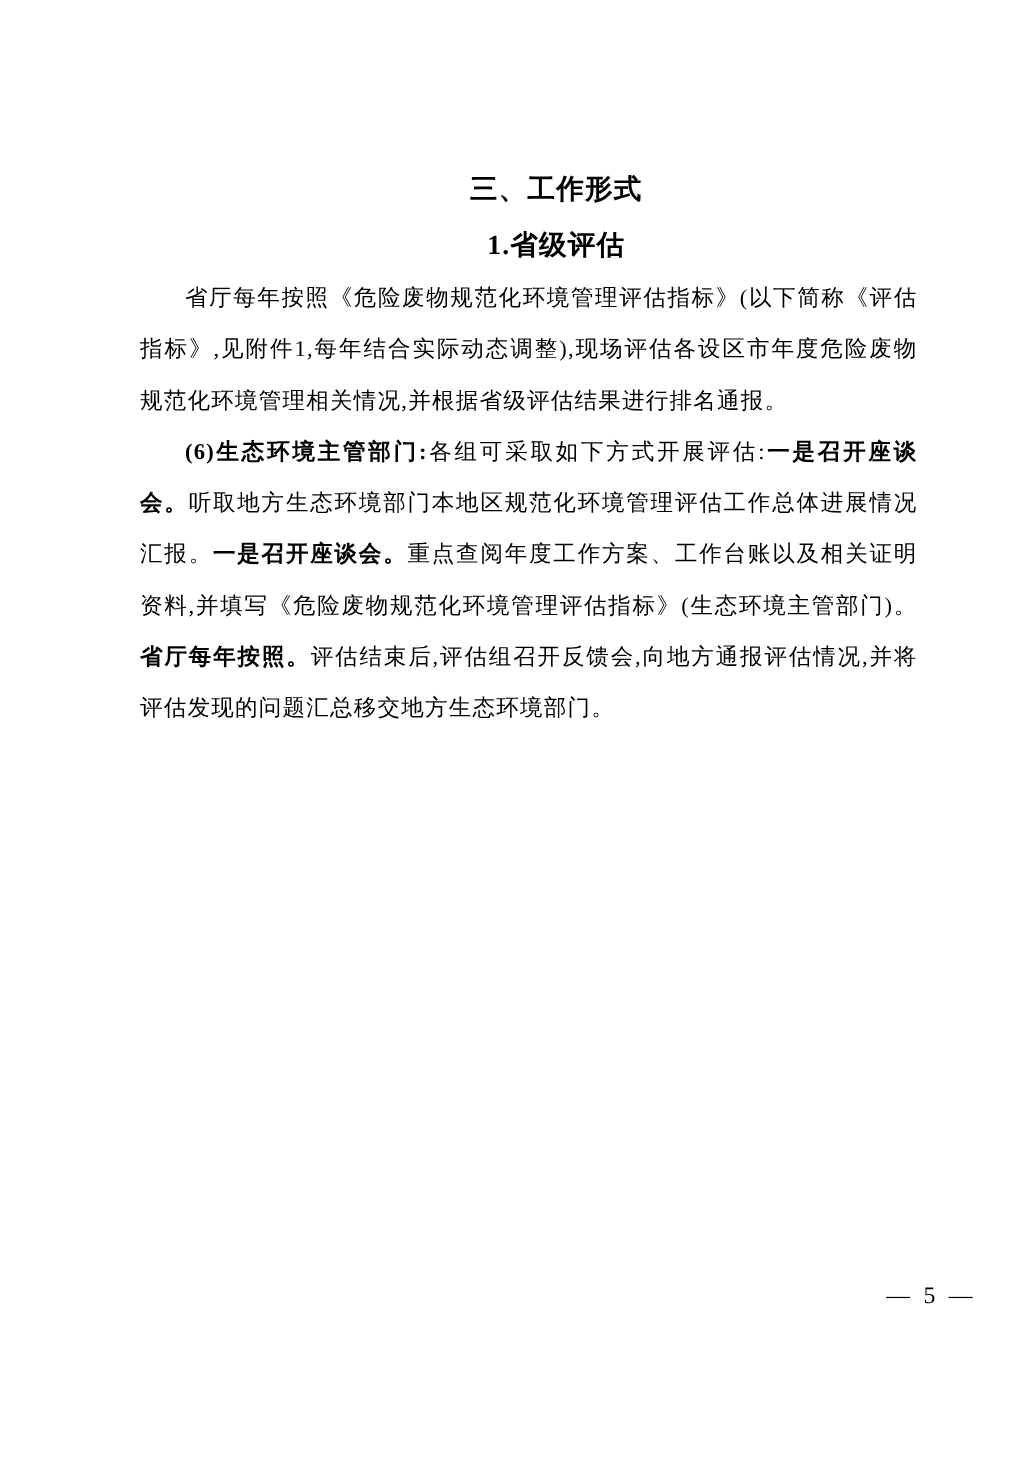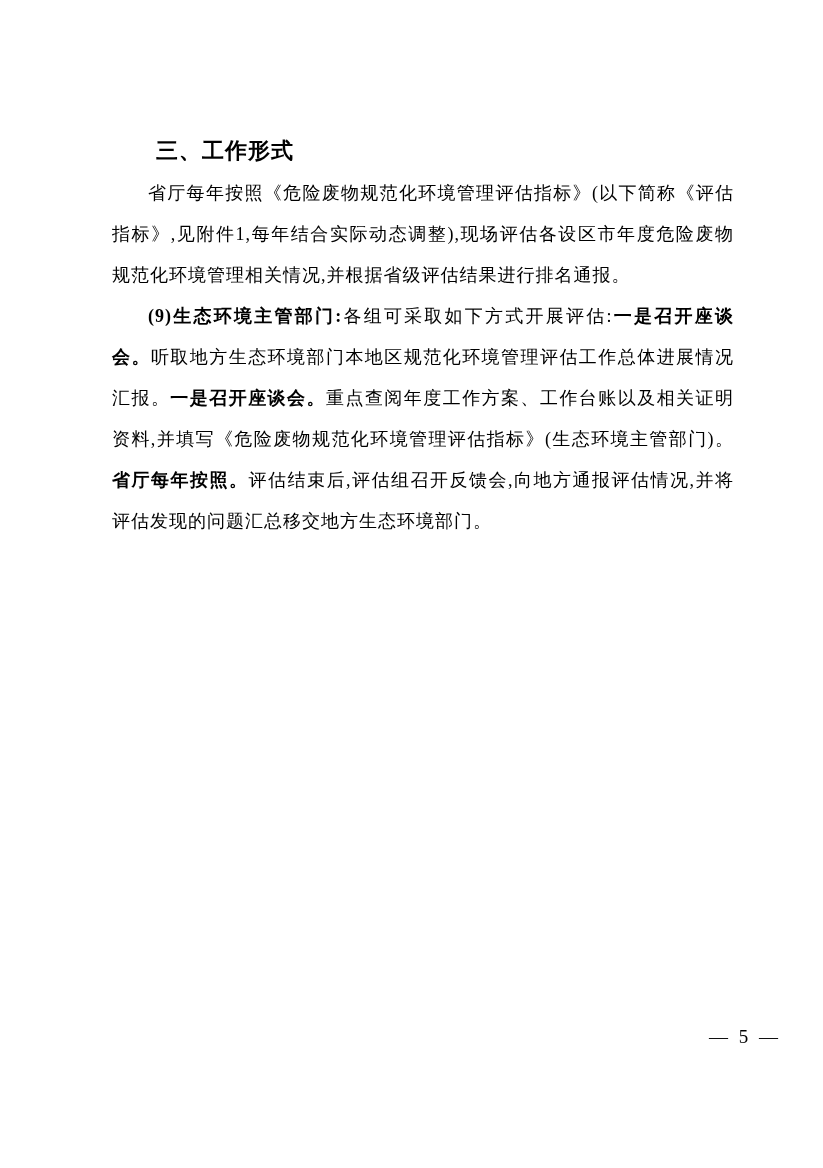--- a/index.html
+++ b/index.html
@@ -19,20 +19,21 @@
     left: 112px;
     top: 128px;
     width: 622px;
   }
   .content h1, .content h2, .content h3 {
     font-size: 22px;
     line-height: 45px;
     font-weight: 700;
     text-indent: 2em;
     letter-spacing: 1px;
+    text-align: center;
   }
   .content p {
     font-size: 18px;
     line-height: 41px;
     text-align: justify;
     text-indent: 2em;
     letter-spacing: 1px;
   }
   .b { font-weight: 700; }
   .page-number {
@@ -43,17 +44,18 @@
     letter-spacing: 3px;
     font-family: "Liberation Serif", "DejaVu Serif", serif;
   }
 </style>
 </head>
 <body>
 
 <div class="page">
   <div class="content">
     <h1>三、工作形式</h1>
+    <h3>1.省级评估</h3>
     <p>省厅每年按照《危险废物规范化环境管理评估指标》(以下简称《评估指标》,见附件1,每年结合实际动态调整),现场评估各设区市年度危险废物规范化环境管理相关情况,并根据省级评估结果进行排名通报。</p>
-    <p><span class="b">(9)生态环境主管部门:</span><span>各组可采取如下方式开展评估:</span><span class="b">一是召开座谈会。</span><span>听取地方生态环境部门本地区规范化环境管理评估工作总体进展情况汇报。</span><span class="b">一是召开座谈会。</span><span>重点查阅年度工作方案、工作台账以及相关证明资料,并填写《危险废物规范化环境管理评估指标》(生态环境主管部门)。</span><span class="b">省厅每年按照。</span><span>评估结束后,评估组召开反馈会,向地方通报评估情况,并将评估发现的问题汇总移交地方生态环境部门。</span></p>
+    <p><span class="b">(6)生态环境主管部门:</span><span>各组可采取如下方式开展评估:</span><span class="b">一是召开座谈会。</span><span>听取地方生态环境部门本地区规范化环境管理评估工作总体进展情况汇报。</span><span class="b">一是召开座谈会。</span><span>重点查阅年度工作方案、工作台账以及相关证明资料,并填写《危险废物规范化环境管理评估指标》(生态环境主管部门)。</span><span class="b">省厅每年按照。</span><span>评估结束后,评估组召开反馈会,向地方通报评估情况,并将评估发现的问题汇总移交地方生态环境部门。</span></p>
   </div>
   <div class="page-number">— 5 —</div>
 </div>
 
 </body></html>

